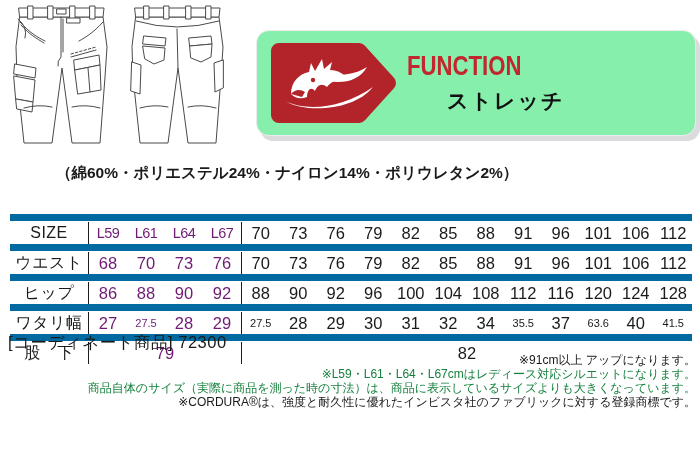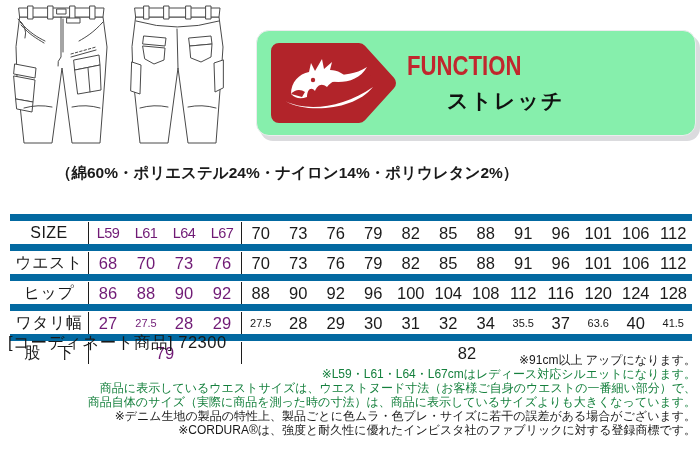--- a/index.html
+++ b/index.html
@@ -264,17 +264,15 @@
   </div>
 
 <div id="coordinate" class="abs">
   <span>[コーディネート商品]</span>
   <span>72300</span>
 </div>
 
 <div id="notes" class="abs">
     <div class="note">※91cm以上 アップになります。</div>
     <div class="note red-note">※L59・L61・L64・L67cmはレディース対応シルエットになります。</div>
-    <div class="note red-note indent">商品に表示しているウエストサイズは、ウエストヌード寸法（お客様ご自身のウエストの一番細い部分）で、</div>
     <div class="note red-note indent">商品自体のサイズ（実際に商品を測った時の寸法）は、商品に表示しているサイズよりも大きくなっています。</div>
-    <div class="note">※デニム生地の製品の特性上、製品ごとに色ムラ・色ブレ・サイズに若干の誤差がある場合がございます。</div>
     <div class="note">※CORDURA®は、強度と耐久性に優れたインビスタ社のファブリックに対する登録商標です。</div>
   </div>
 
 </body></html>

